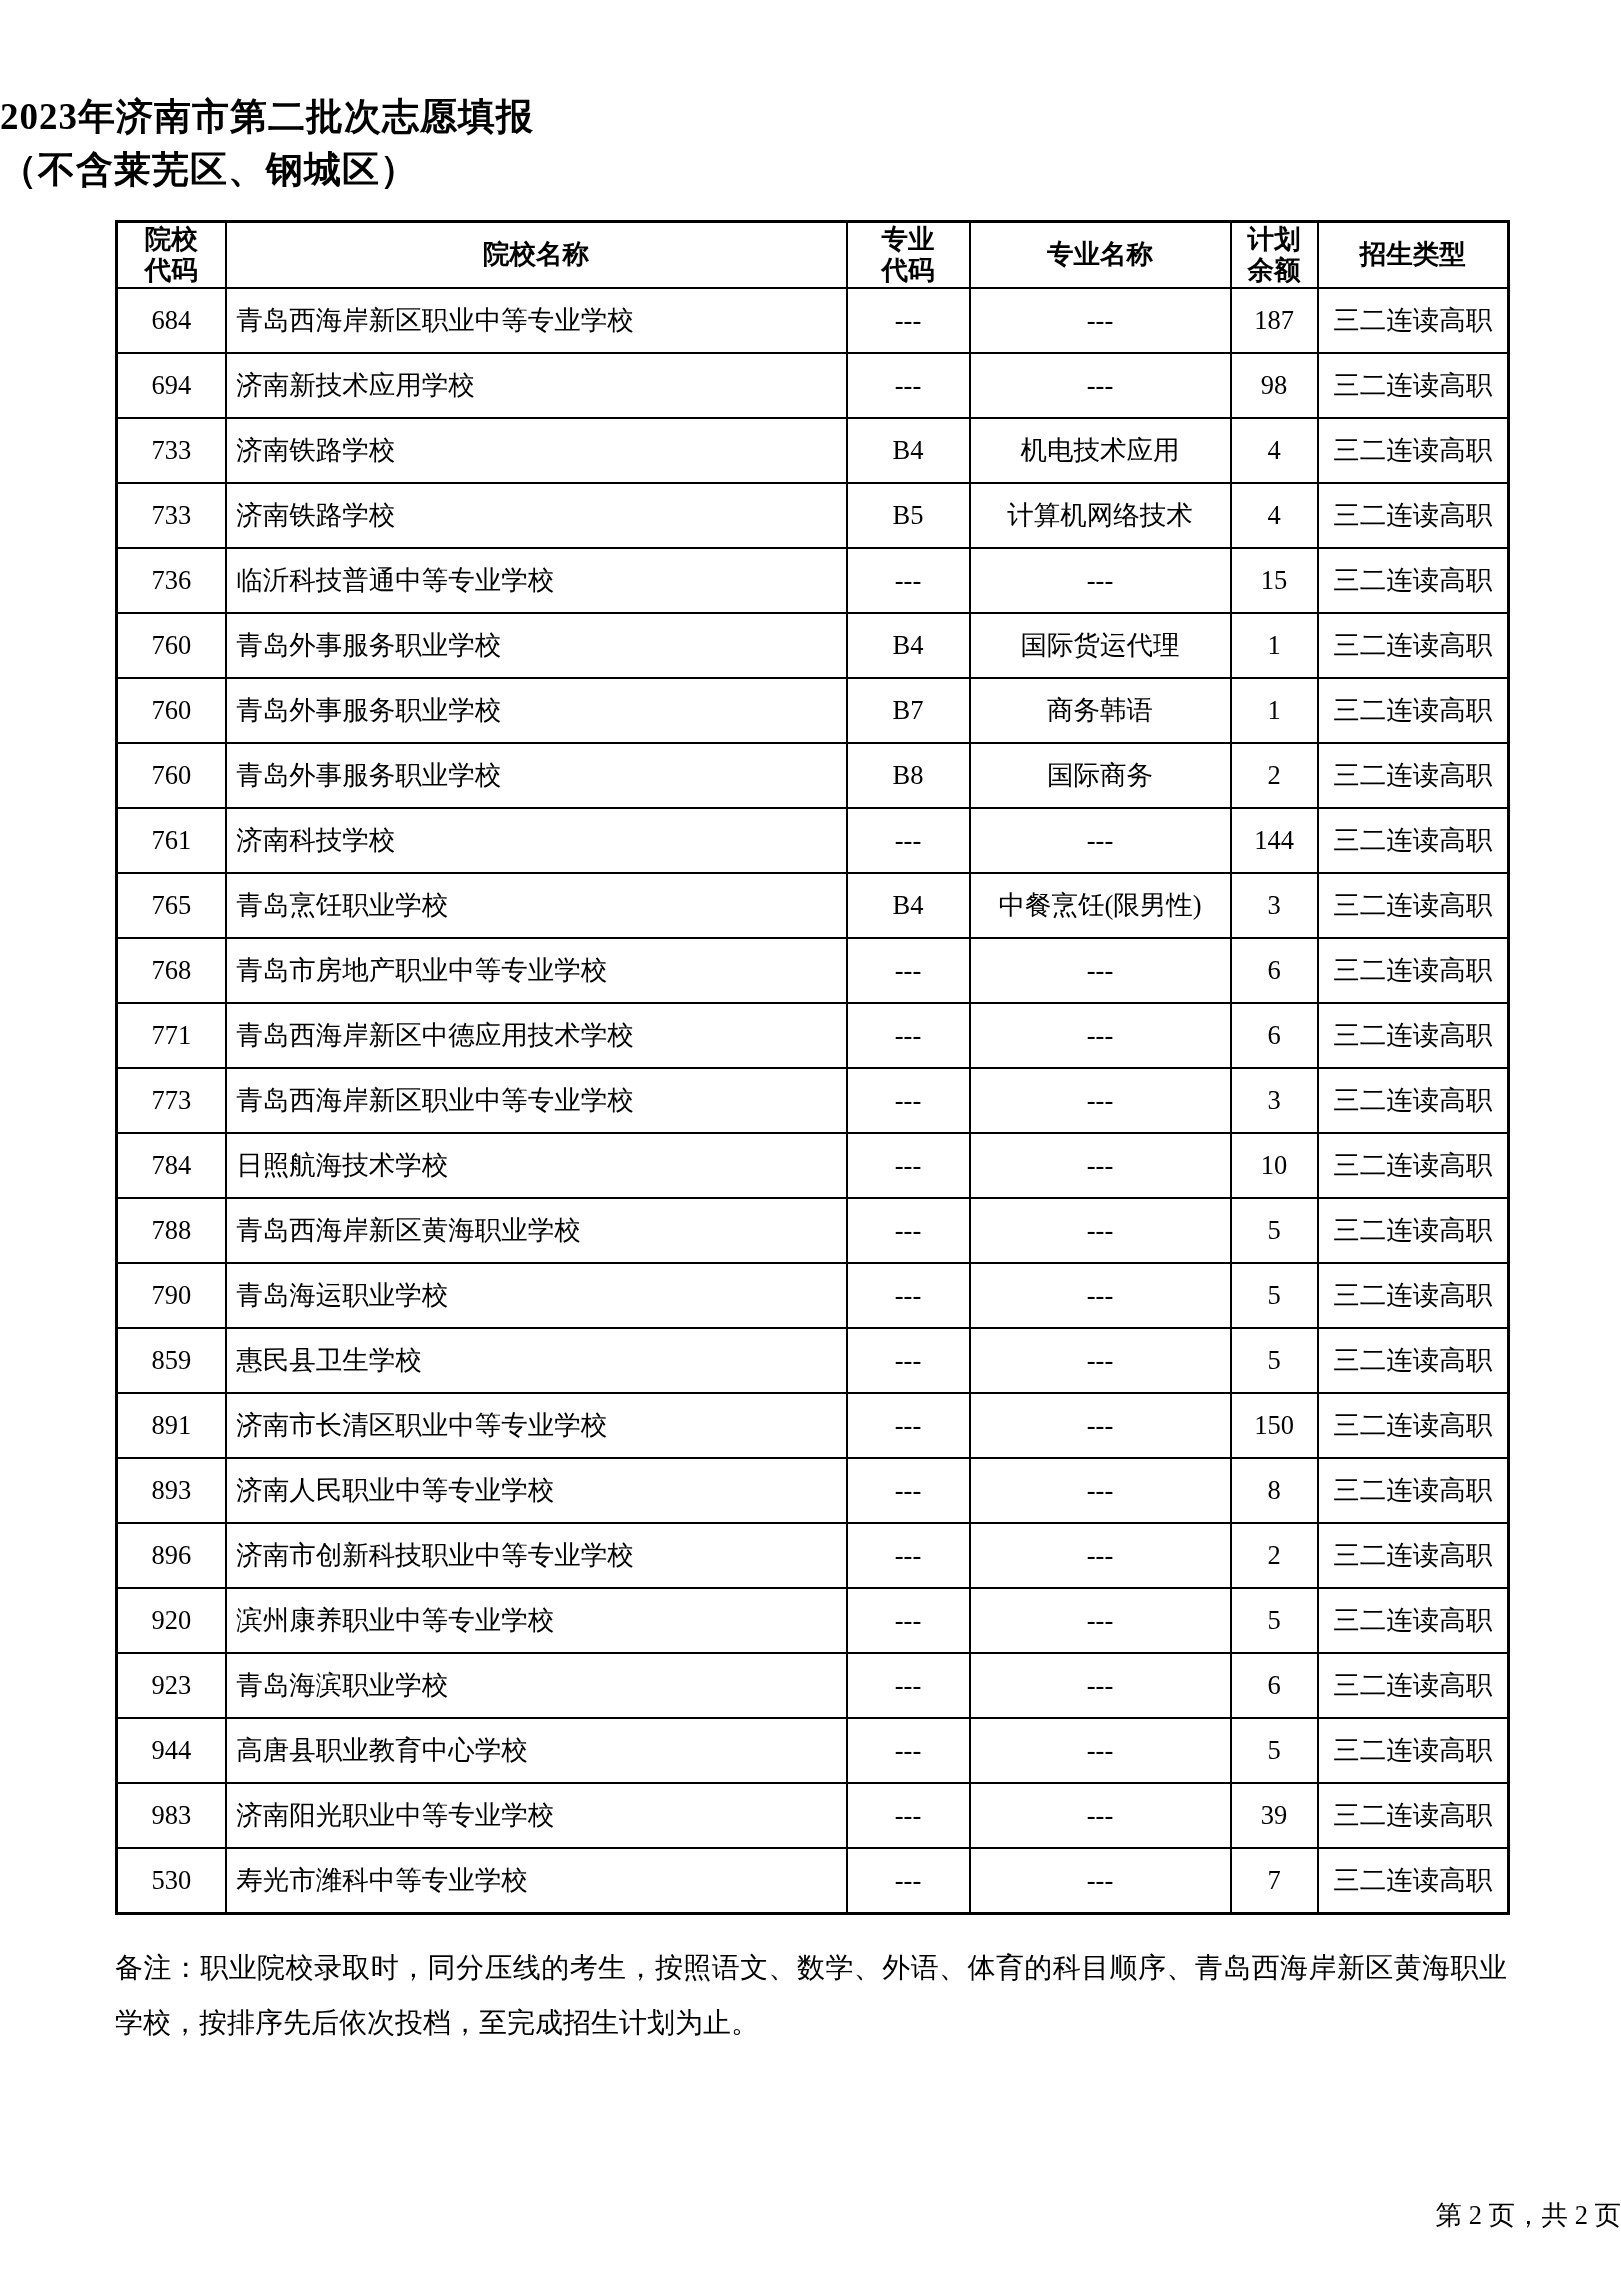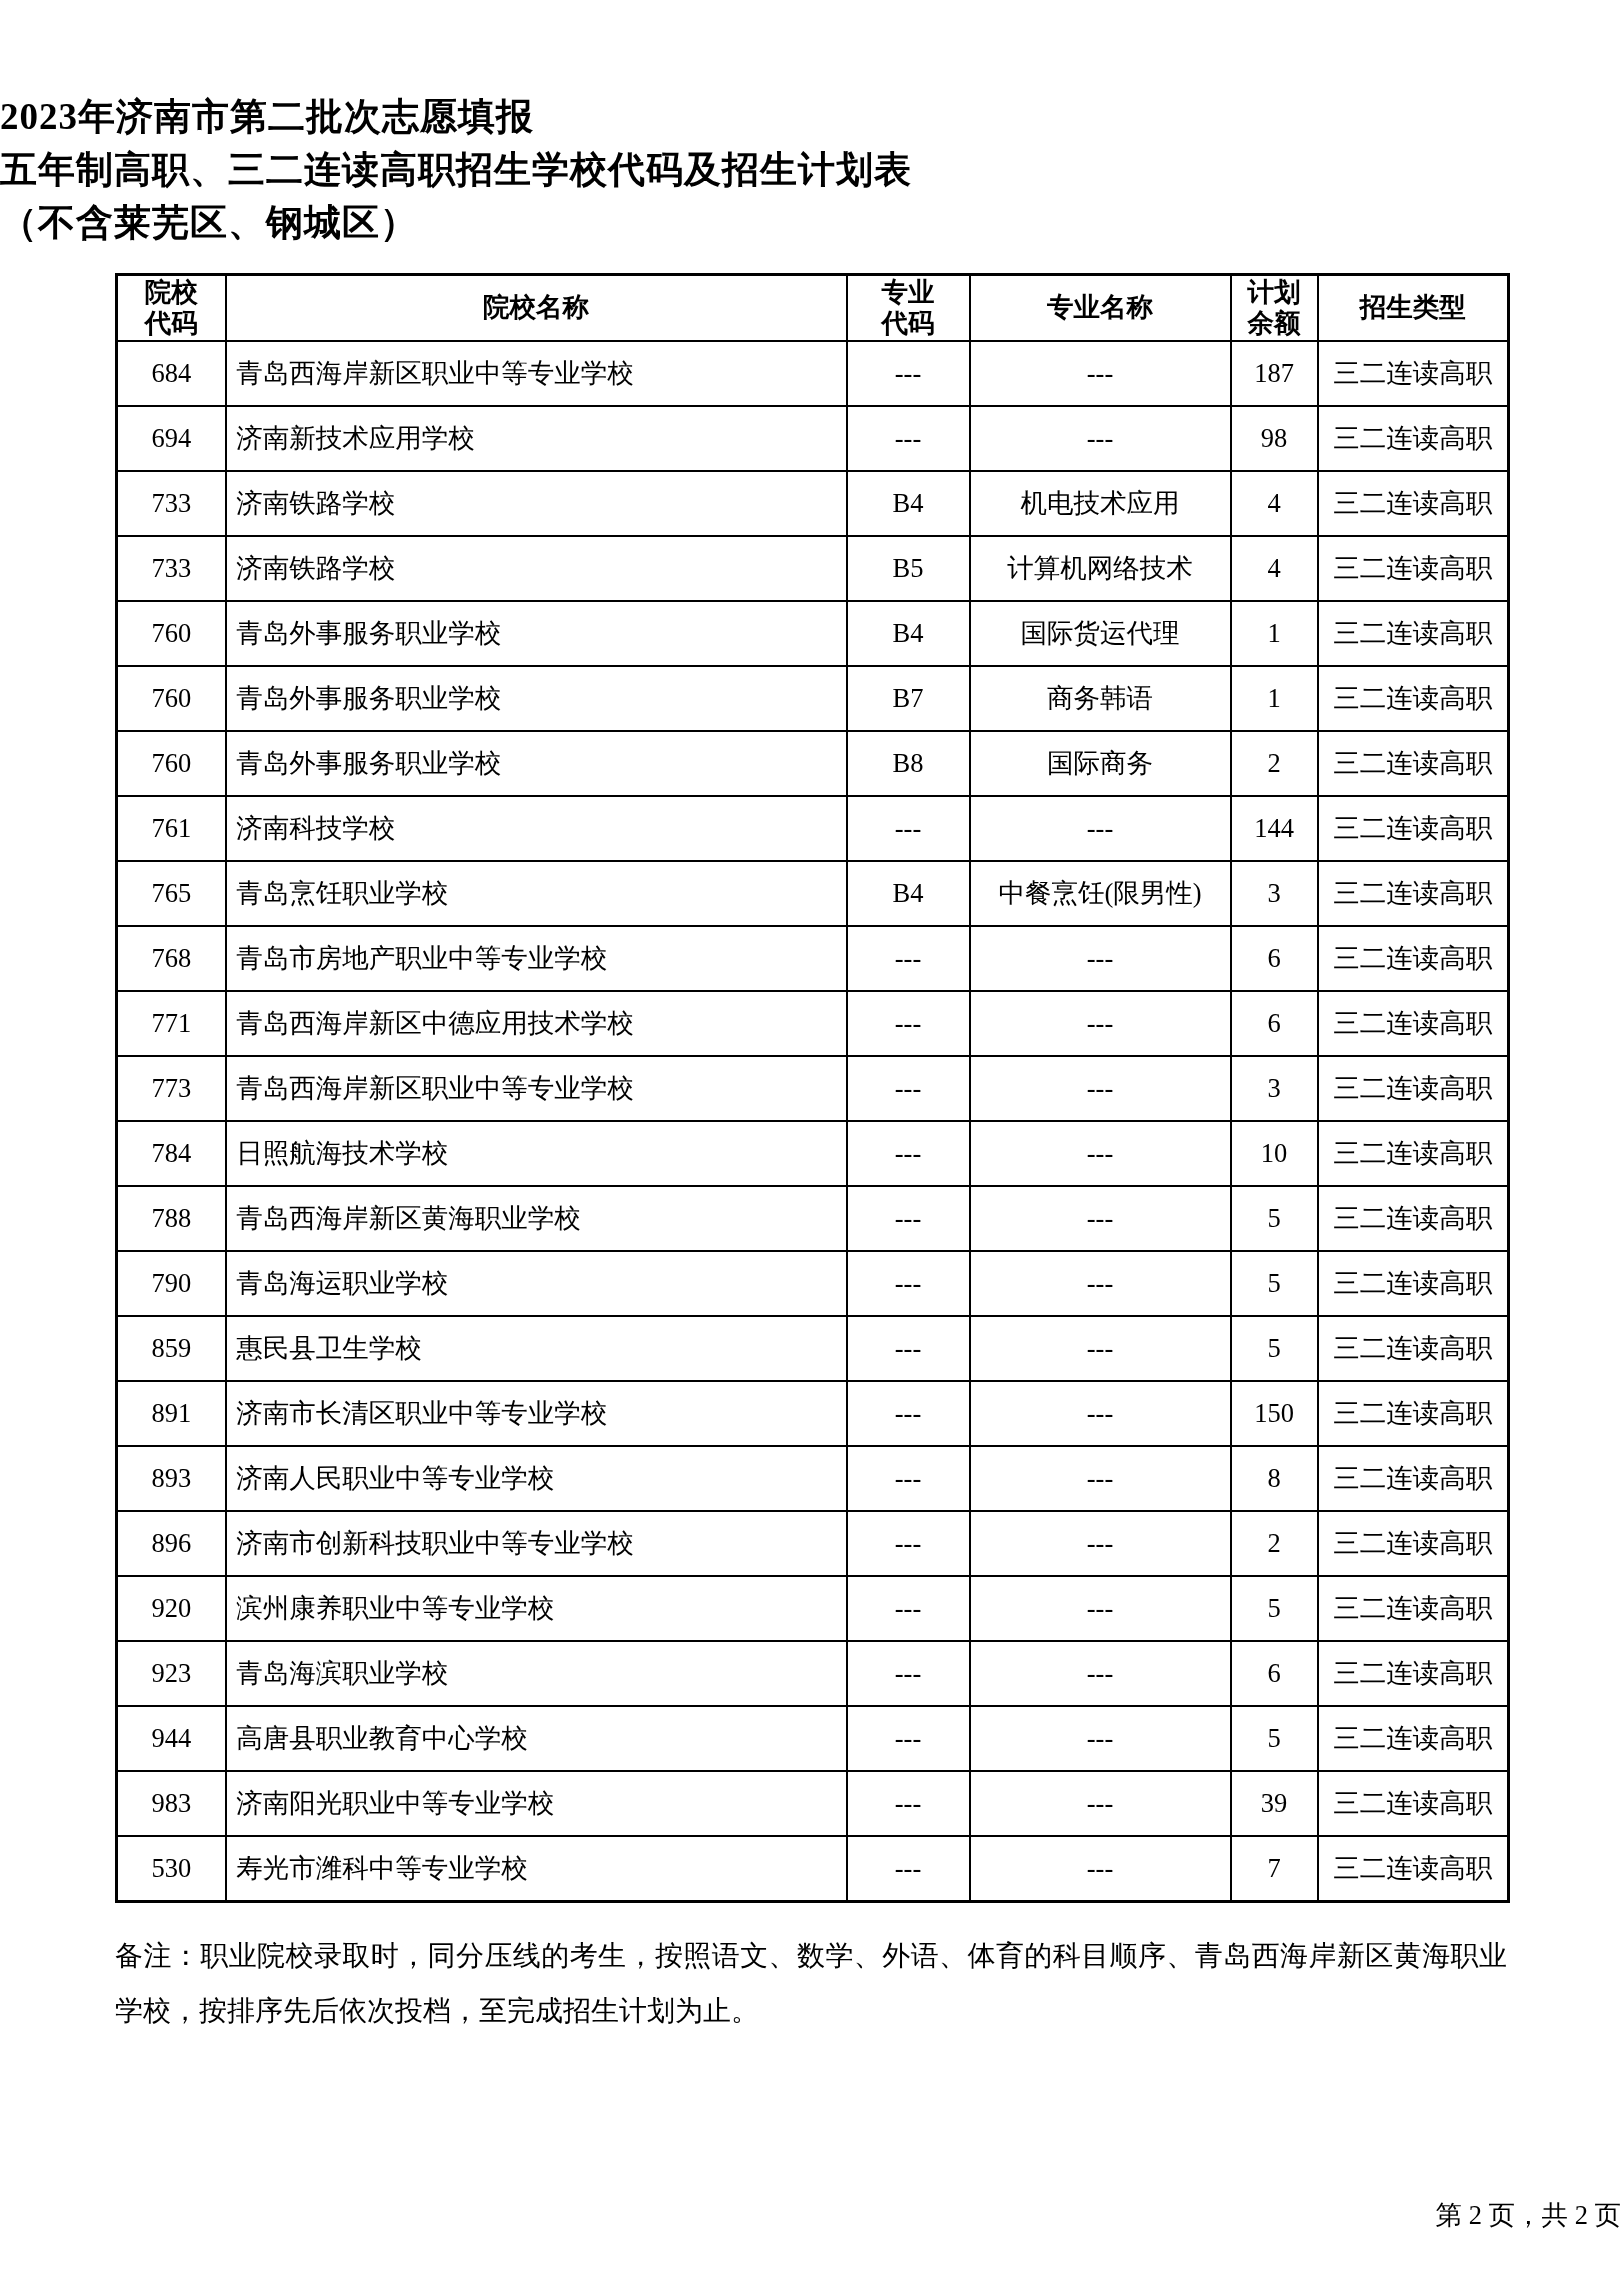--- a/index.html
+++ b/index.html
@@ -70,21 +70,20 @@
     font-size: 26.5px;
   }
 </style>
 </head>
 <body>
 
 <div class="page">
 
   <div class="title-block">
     <div class="title-line">2023年济南市第二批次志愿填报</div>
-    <div class="title-line">五年制高职、三二连读高职招生学校代码及招生计划表</div>
     <div class="title-line">（不含莱芜区、钢城区）</div>
   </div>
 
   <table class="plan-table">
     <colgroup>
       <col style="width:109px">
       <col style="width:621px">
       <col style="width:123px">
       <col style="width:261px">
       <col style="width:87px">
@@ -133,20 +132,28 @@
 
     <tr>
       <td class="cell-school-code">733</td>
       <td class="cell-school-name">济南铁路学校</td>
       <td class="cell-major-code">B5</td>
       <td class="cell-major-name">计算机网络技术</td>
       <td class="cell-plan-remainder">4</td>
       <td class="cell-enrollment-type">三二连读高职</td>
     </tr>
 
+    <tr>
+      <td class="cell-school-code">736</td>
+      <td class="cell-school-name">临沂科技普通中等专业学校</td>
+      <td class="cell-major-code">---</td>
+      <td class="cell-major-name">---</td>
+      <td class="cell-plan-remainder">15</td>
+      <td class="cell-enrollment-type">三二连读高职</td>
+    </tr>
 
     <tr>
       <td class="cell-school-code">760</td>
       <td class="cell-school-name">青岛外事服务职业学校</td>
       <td class="cell-major-code">B4</td>
       <td class="cell-major-name">国际货运代理</td>
       <td class="cell-plan-remainder">1</td>
       <td class="cell-enrollment-type">三二连读高职</td>
     </tr>
 

